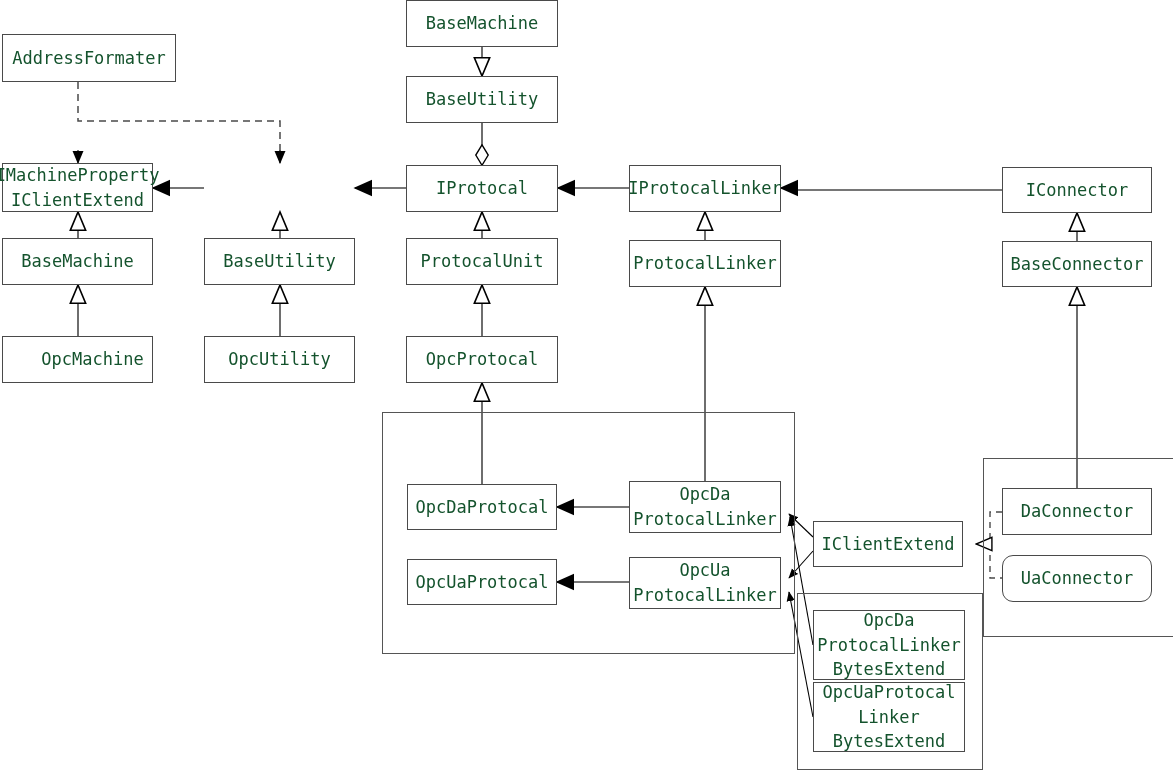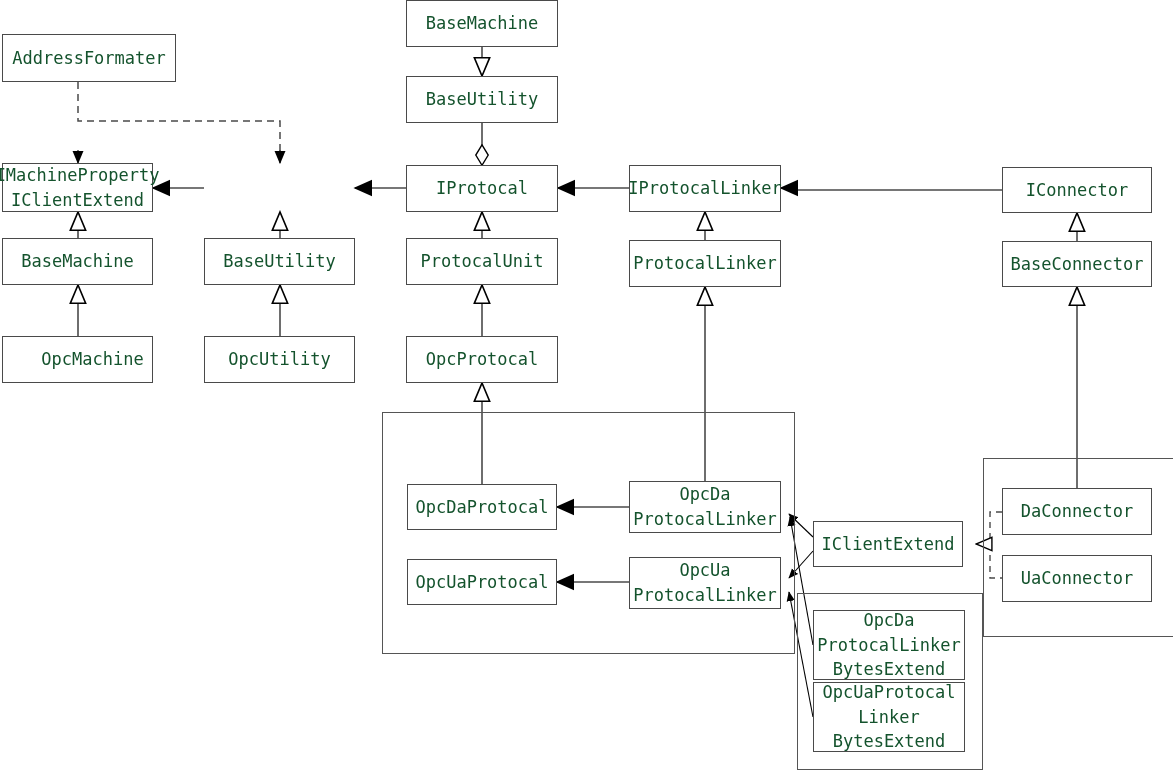--- a/index.html
+++ b/index.html
@@ -153,15 +153,15 @@
   <div class="node" style="left:813px;top:610px;width:152px;height:70px;">OpcDa
 ProtocalLinker
 BytesExtend</div>
   <div class="node" style="left:813px;top:682px;width:152px;height:70px;">OpcUaProtocal
 Linker
 BytesExtend</div>
 
   <div class="node" style="left:1002px;top:167px;width:150px;height:46px;">IConnector</div>
   <div class="node" style="left:1002px;top:241px;width:150px;height:46px;">BaseConnector</div>
   <div class="node" style="left:1002px;top:488px;width:150px;height:47px;text-align:right;">DaConnector</div>
-  <div class="node" style="left:1002px;top:555px;width:150px;height:47px;">UaConnector</div>
+  <div class="node" style="left:1002px;top:555px;width:150px;height:47px;border-radius:11px;">UaConnector</div>
 
 </div>
 
 </body></html>

